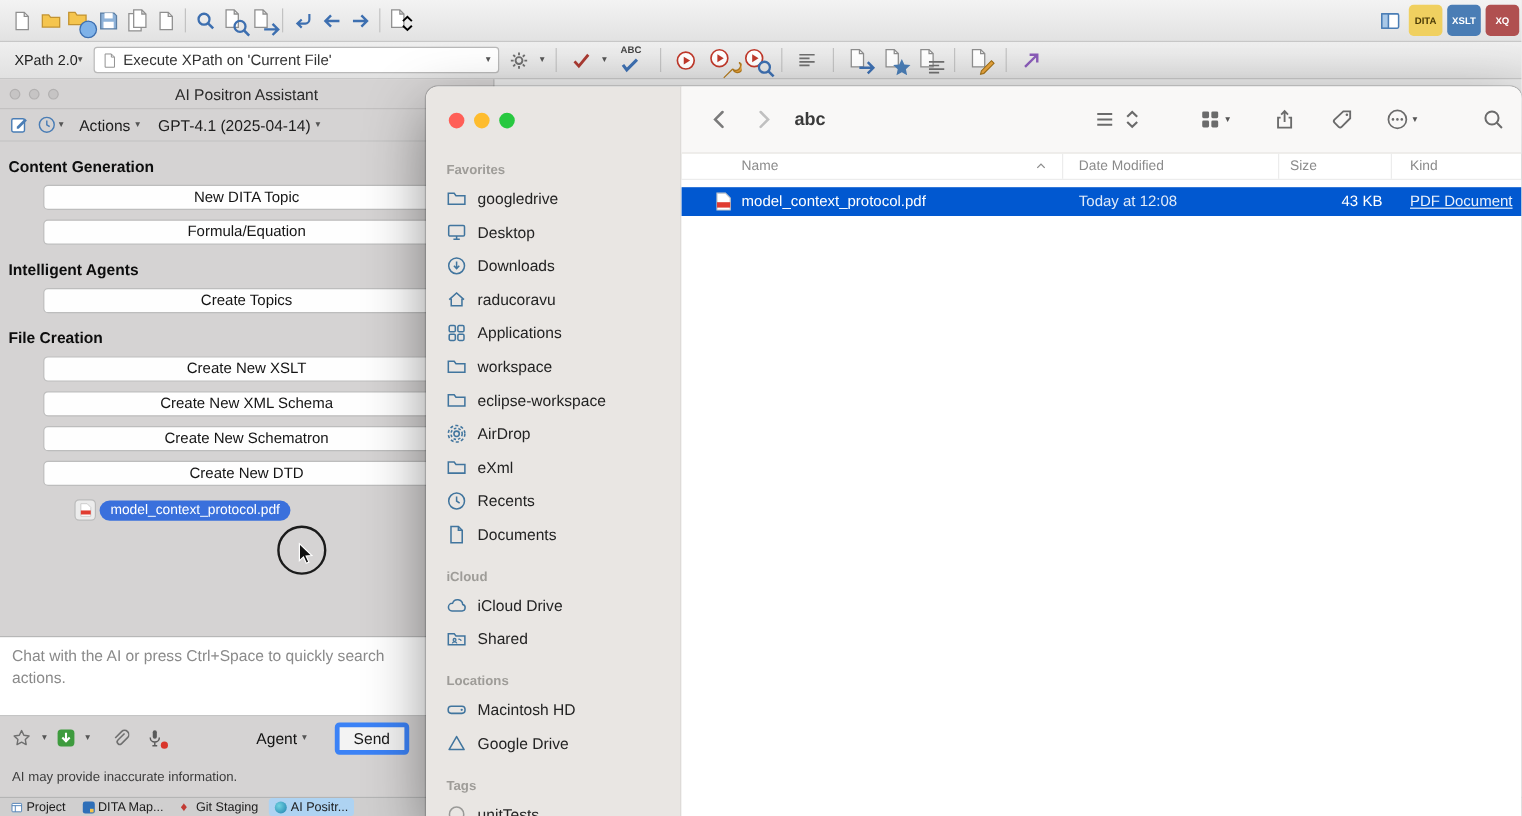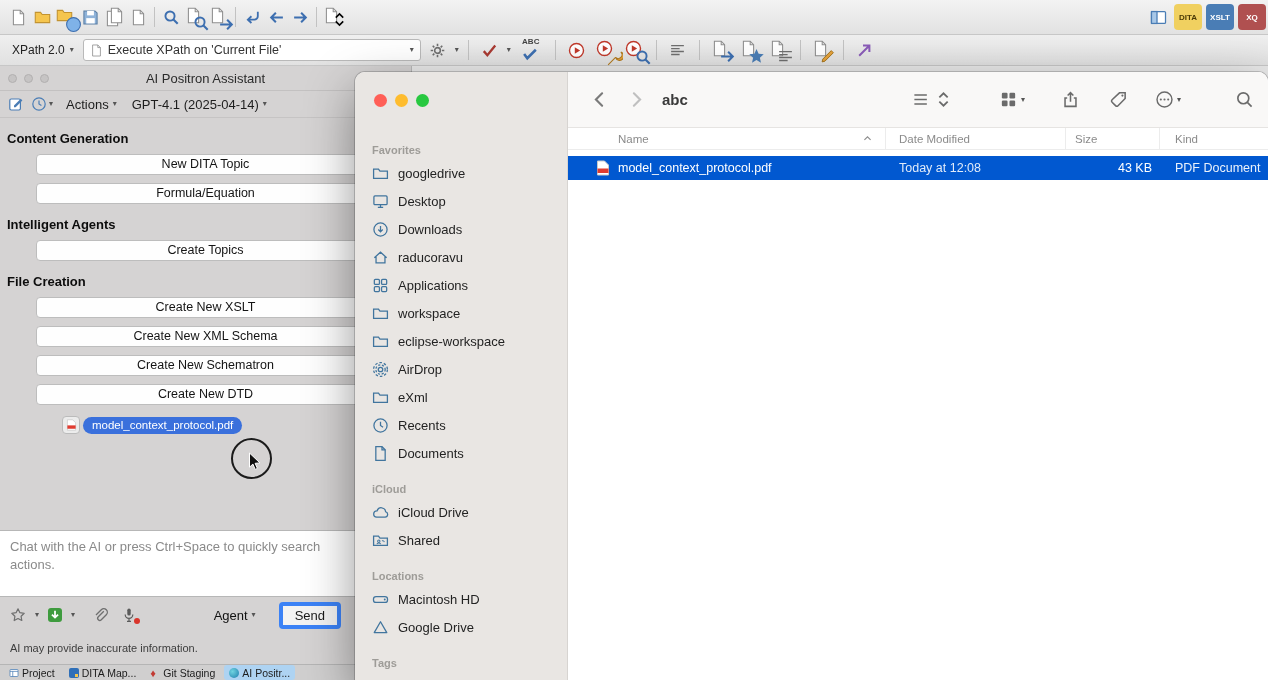--- a/index.html
+++ b/index.html
@@ -19,21 +19,21 @@
   .ticon { width:24px; height:24px; display:flex; align-items:center; justify-content:center;
            border-radius:3px; flex:0 0 auto; }
   .ticon svg { width:17px; height:17px; }
   .tsep { width:1px; height:20px; background:#c2c2c2; margin:0 4px; flex:0 0 auto; }
   .rtools { margin-left:auto; display:flex; align-items:center; gap:4px; padding-right:2px; }
   .rchip { height:26px; min-width:28px; border-radius:4px; display:flex; align-items:center;
            justify-content:center; font-size:8px; font-weight:bold; padding:0 3px; }
   .combo { height:22px; background:#fff; border:1px solid #b9b9b9; border-radius:3px;
            display:flex; align-items:center; gap:5px; padding:0 6px; width:338px; }
   .combo .cval { font-size:12.5px; color:#333; flex:1; white-space:nowrap; overflow:hidden; }
-  .xver { display:flex; align-items:center; gap:5px; padding:2px 4px; }
+  .xver { display:flex; align-items:center; gap:0; padding:2px 4px; }
   .stack { position:relative; width:20px; height:20px; }
   .stack svg { position:absolute; }
 
   
   #assistant { position:absolute; left:0; top:66px; width:412px; height:598px;
                background:#d5d3d3; border-right:1px solid #b9b9b9; }
   .p-head { position:relative; height:25px; border-bottom:1px solid #c3c1c1;
             display:flex; align-items:center; justify-content:center;
             font-size:13px; color:#2b2b2b; }
   .p-dots { position:absolute; left:8px; top:8px; display:flex; gap:7px; }
@@ -76,42 +76,42 @@
   
   #finder { position:absolute; left:355px; top:72px; width:913px; height:608px; z-index:50;
             border-radius:10px 10px 0 0; background:#fff; overflow:hidden;
             box-shadow:0 18px 50px rgba(0,0,0,.42), 0 0 0 1px rgba(0,0,0,.18); }
   .f-sidebar { position:absolute; left:0; top:0; width:213px; height:100%;
                background:#e9e6e3; border-right:1px solid #d7d4d1; }
   .traffic { position:absolute; left:19px; top:22px; display:flex; gap:8px; }
   .traffic i { width:13px; height:13px; border-radius:50%; display:block; }
   .f-side-list { position:absolute; left:0; right:0; top:56px; bottom:0; padding:8px 10px; overflow:hidden; }
   .sb-h { font-size:11px; font-weight:bold; color:#9e9c98; margin:16px 0 3px 7px; }
-  .sb-h.first { margin-top:8px; }
+  .sb-h.first { margin-top:0; }
   .sb-item { height:28px; display:flex; align-items:center; gap:9px; padding:0 7px;
              border-radius:6px; font-size:13px; color:#232323; }
   .sb-item svg { width:17px; height:17px; color:#41759e; flex:0 0 auto; }
   .f-main { position:absolute; left:213px; top:0; right:0; height:100%; background:#fff; }
   .f-toolbar { position:absolute; top:0; left:0; right:0; height:56px; background:#f9f8f7;
                border-bottom:1px solid #e6e4e2; display:flex; align-items:center; color:#6b6b6b; }
   .f-toolbar svg { width:19px; height:19px; }
   .f-title { font-size:15px; font-weight:bold; color:#3a3a3a; margin-left:16px; }
   .f-cols { position:absolute; top:56px; left:0; right:0; height:22px; display:flex;
             align-items:center; font-size:11.5px; color:#8b8b8b; border-bottom:1px solid #ececec; }
   .col-name { width:318px; padding-left:50px; display:flex; align-items:center; border-right:1px solid #ececec; height:100%; }
   .col-date { width:180px; padding-left:13px; border-right:1px solid #ececec; height:100%; display:flex; align-items:center; }
   .col-size { width:94px; padding-left:9px; border-right:1px solid #ececec; height:100%; display:flex; align-items:center; }
   .col-kind { flex:1; padding-left:15px; height:100%; display:flex; align-items:center; }
   .f-rows { position:absolute; top:78px; left:0; right:0; bottom:0; background:#fff; }
   .f-row { display:flex; align-items:center; height:24px; margin-top:6px; font-size:12.5px; color:#222; }
   .f-row.selected { background:#0158d0; color:#fff; }
   .cell-name { width:318px; padding-left:28px; display:flex; align-items:center; gap:8px; white-space:nowrap; overflow:hidden; }
   .cell-date { width:180px; padding-left:13px; color:rgba(255,255,255,.88); }
   .cell-size { width:94px; text-align:right; padding-right:8px; }
-  .cell-kind { flex:1; padding-left:15px; color:rgba(255,255,255,.92); }
+  .cell-kind { flex:1; padding-left:15px; color:rgba(255,255,255,.92);text-decoration:underline; }
   .gap60 { margin-left:46px; } .gap40 { margin-left:36px; } .gap30 { margin-left:29px; }
   .gap28 { margin-left:27px; } .gap56 { margin-left:54px; }
 </style>
 </head>
 <body>
 
 <svg width="0" height="0" style="position:absolute" aria-hidden="true">
     <defs>
   <symbol id="s-folder" viewBox="0 0 16 16">
         <path d="M1.5 3.8h4.6l1.4 1.9h7v6.8H1.5z" fill="none" stroke="currentColor" stroke-width="1.2"></path>

